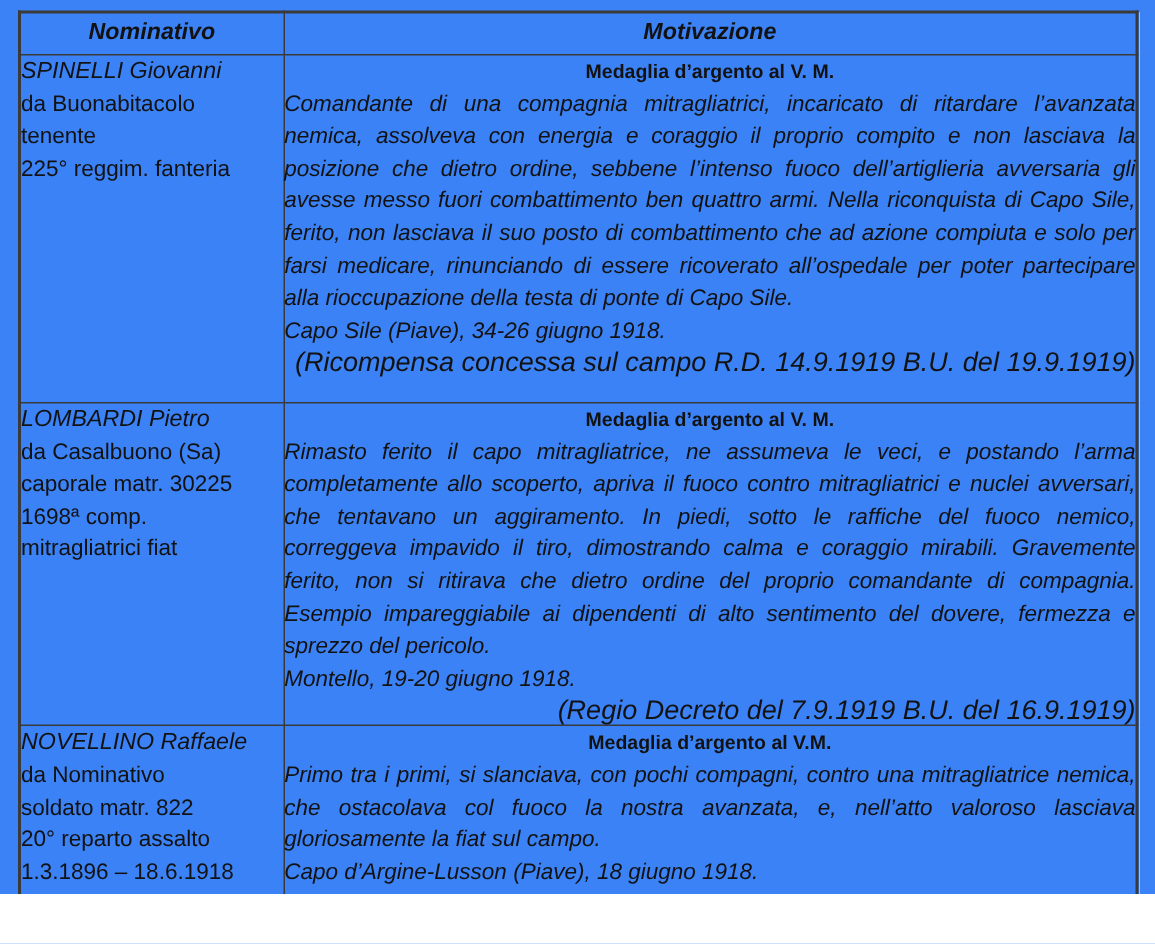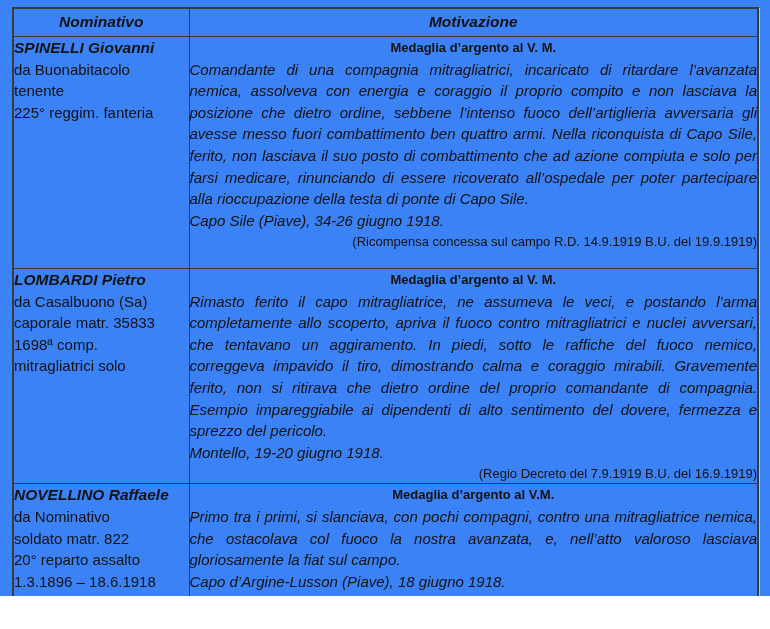--- a/index.html
+++ b/index.html
@@ -46,21 +46,21 @@
   col.col-name { width: 176px; }
   col.col-motiv { width: 569px; }
 
   .name-cell {
     padding: 26px 6px 6px 8px;
     font-size: 15px;
     line-height: 21.6px;
     font-style: normal;
   }
   .soldier-name {
-    font-weight: bold;
+    font-weight: normal;
     font-style: italic;
     font-size: 15.5px;
   }
   .detail-line { white-space: nowrap; }
 
   .motiv-cell {
     padding: 3px 8px 4px 9px;
     font-size: 15px;
     line-height: 21.6px;
   }
@@ -71,22 +71,23 @@
   }
   .citation {
     font-style: italic;
     text-align: justify;
   }
   .place-date {
     font-style: italic;
     text-align: left;
   }
   .decree {
+    font-style: italic;
     text-align: right;
-    font-size: 13px;
+    font-size: 18px;
     line-height: 19px;
     padding-top: 1px;
   }
   .decree.gap-above { margin-top: 14px; }
 
   tr.row-1 { height: 232px; }
   tr.row-2 { height: 208px; padding-left: 12px; }
   tr.row-3 { height: 135px; margin-left: 12px; }
 </style>
 </head>
@@ -116,23 +117,23 @@
           <div class="medal-title">Medaglia d’argento al V. M.</div>
           <div class="citation">Comandante di una compagnia mitragliatrici, incaricato di ritardare l’avanzata nemica, assolveva con energia e coraggio il proprio compito e non lasciava la posizione che dietro ordine, sebbene l’intenso fuoco dell’artiglieria avversaria gli avesse messo fuori combattimento ben quattro armi. Nella riconquista di Capo Sile, ferito, non lasciava il suo posto di com­battimento che ad azione compiuta e solo per farsi medicare, rinunciando di essere ricoverato all’ospedale per poter partecipare alla rioccupazione della testa di ponte di Capo Sile.</div>
           <div class="place-date">Capo Sile (Piave), 34-26 giugno 1918.</div>
           <div class="decree">(Ricompensa concessa sul campo R.D. 14.9.1919 B.U. del 19.9.1919)</div>
         </td>
       </tr>
       <tr class="row-2">
         <td class="name-cell">
           <div class="soldier-name">LOMBARDI Pietro</div>
           <div class="detail-line">da Casalbuono (Sa)</div>
-          <div class="detail-line">caporale matr. 35833</div>
+          <div class="detail-line">caporale matr. 30225</div>
           <div class="detail-line">1698ª comp.</div>
-          <div class="detail-line">mitragliatrici solo</div>
+          <div class="detail-line">mitragliatrici fiat</div>
         </td>
         <td class="motiv-cell">
           <div class="medal-title">Medaglia d’argento al V. M.</div>
           <div class="citation">Rimasto ferito il capo mitragliatrice, ne assumeva le veci, e postando l’arma completamente allo scoperto, apriva il fuoco contro mitragliatrici e nuclei avversari, che tentavano un aggiramento. In piedi, sotto le raffiche del fuoco nemico, correggeva impavido il tiro, dimostrando calma e coraggio mirabili. Gravemente ferito, non si ritirava che dietro ordine del proprio comandante di compagnia. Esempio impareggiabile ai dipendenti di alto sentimento del dovere, fermezza e sprezzo del pericolo.</div>
           <div class="place-date">Montello, 19-20 giugno 1918.</div>
           <div class="decree">(Regio Decreto del 7.9.1919 B.U. del 16.9.1919)</div>
         </td>
       </tr>
       <tr class="row-3">
         <td class="name-cell">

